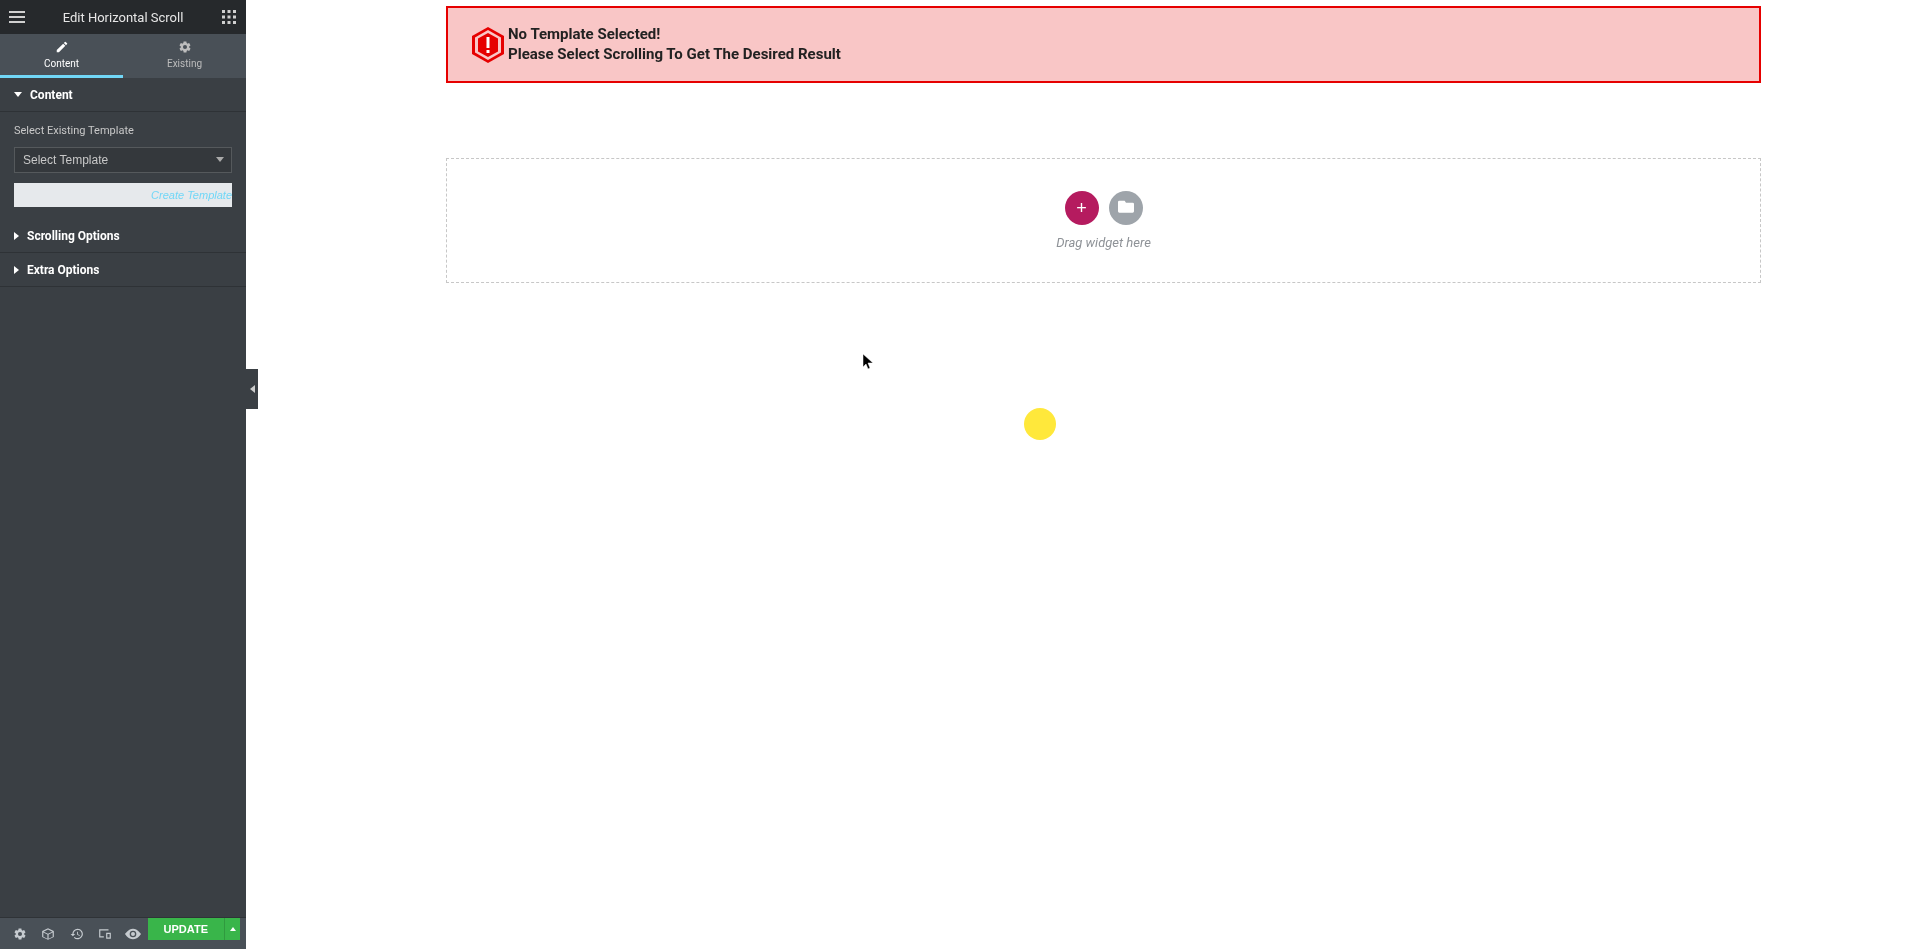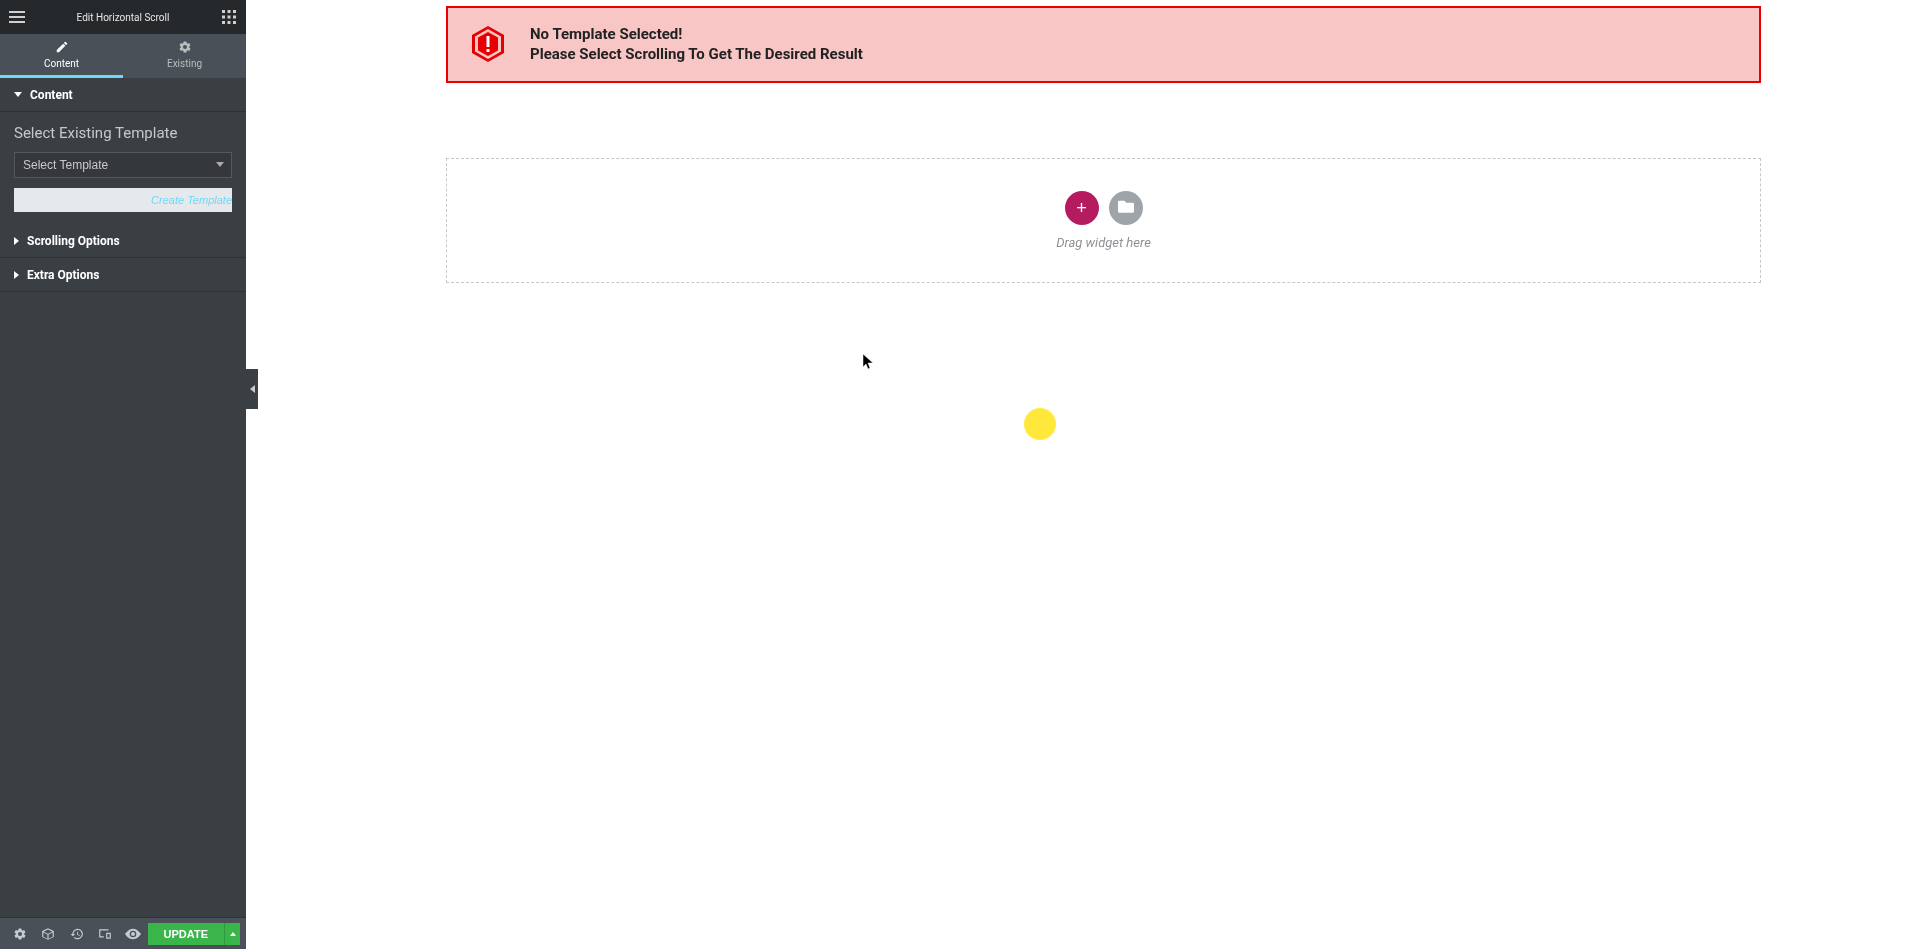--- a/index.html
+++ b/index.html
@@ -2,61 +2,61 @@
 <html><head>
 <meta charset="utf-8">
 <style>
   * { box-sizing: border-box; margin: 0; padding: 0; }
   body { font-family: Roboto, Arial, sans-serif; font-size: 12px; overflow: hidden; background:#fff; }
   .app { display:flex; width:1920px; height:949px; position:relative; }
   
   
   .panel { width:246px; background:#3a3f44; color:#e0e0e0; display:flex; flex-direction:column; position:relative; }
   .panel-header { height:34px; background:#26292c; display:flex; align-items:center; justify-content:center; position:relative; }
-  .panel-header .title { font-size:10px; color:#e6e6e6; }
+  .panel-header .title { font-size:13px; color:#e6e6e6; }
   .panel-header .burger, .panel-header .grid { position:absolute; top:0; height:34px; display:flex; align-items:center; justify-content:center; width:34px; cursor:pointer; }
   .panel-header .burger{ left:0; }
   .panel-header .grid { right:0; }
   .burger svg, .grid svg { fill:#d0d0d0; }
   
   .tabs { display:flex; height:44px; background:#495057; }
   .tab { flex:1; display:flex; flex-direction:column; align-items:center; justify-content:center; gap:2px; cursor:pointer; font-size:10px; color:#bdbdbd; border-bottom:3px solid transparent; }
   .tab.active { border-bottom:3px solid #71d7f7; color:#fff; }
   .tab svg { fill:#bdbdbd; }
   .tab.active svg { fill:#fff; }
   
   .sections { flex:1; overflow:auto; }
   .section-head { height:34px; display:flex; align-items:center; padding:0 14px; border-bottom:1px solid #2e3236; background:#3a3f44; cursor:pointer; font-size:12px; font-weight:700; color:#fff; gap:8px; }
   .section-head .caret { width:0; height:0; border-left:4px solid transparent; border-right:4px solid transparent; border-top:5px solid #fff; }
   .section-head.collapsed .caret { border-top:none; border-bottom:none; border-left:5px solid #fff; border-right:none; width:0; height:0; border-top:4px solid transparent; border-bottom:4px solid transparent; }
   .section-body { padding:12px 14px; background:#3a3f44; display:flex; flex-direction:column; gap:10px; }
-  .field-label { font-size:15px; color:#c8c8c8; }
+  .field-label { font-size:11px; color:#c8c8c8; }
   .select { position:relative; }
   .select select { width:100%; height:26px; background:#34383c; border:1px solid #55595c; color:#c8c8c8; padding:0 8px; font-size:12px; appearance:none; }
   .select::after { content:""; position:absolute; right:8px; top:10px; width:0; height:0; border-left:4px solid transparent; border-right:4px solid transparent; border-top:5px solid #aaa; pointer-events:none; }
   .btn-create { height:24px; background:#e6e9ec; color:#71d7f7; font-size:11px; font-weight:400; border:none; cursor:pointer; font-style:italic;text-align:right; }
   
   
-  .panel-footer { height:32px; background:#495057; border-top:1px solid #2f3337; display:flex; align-items:center; padding:0 6px; gap:0; }
+  .panel-footer { height:32px; background:#495057; border-top:1px solid #2f3337; display:flex; align-items:flex-start; padding:0 6px; gap:0; }
   .foot-btn { width:30px; height:32px; display:flex; align-items:center; justify-content:center; cursor:pointer; }
   .foot-btn svg{ fill:#c6cbd0; }
   .update-wrap{ margin-left:auto; display:flex; height:22px; }
   .update-btn{ background:#39b54a; color:#fff; border:none; padding:0 16px; font-size:11px; font-weight:700; cursor:pointer; }
   .update-caret{ width:16px; background:#39b54a; border:none; border-left:1px solid rgba(0,0,0,.15); cursor:pointer; display:flex; align-items:center; justify-content:center; }
   .update-caret::after{ content:""; width:0; height:0; border-left:3px solid transparent; border-right:3px solid transparent; border-bottom:4px solid #fff; }
   
   
   .collapse-tab{ position:absolute; left:246px; top:369px; width:12px; height:40px; background:#3a3f44; display:flex; align-items:center; justify-content:center; cursor:pointer; z-index:5;}
   .collapse-tab::after{ content:""; width:0;height:0;border-top:4px solid transparent;border-bottom:4px solid transparent;border-right:5px solid #ccc; }
   
   
   .canvas{ flex:1; background:#fff; position:relative; overflow:auto; }
   .canvas-inner { width:1315px; margin-left:200px; margin-top:6px;}
   
-  .alert{ border:2px solid #e60000; background:#f9c6c6; padding:16px 20px; display:flex; align-items:center; gap:22px; }
+  .alert{ border:2px solid #e60000; background:#f9c6c6; padding:16px 20px; display:flex; align-items:flex-end; }
   .alert-icon{ width:40px; height:40px; flex-shrink:0; }
   .alert-text p{ font-size:15px; font-weight:700; color:#222; line-height:1.35; }
   
   .dropzone{ margin-top:75px; border:1px dashed #c7c7c7; height:125px; display:flex; flex-direction:column; align-items:center; justify-content:center; gap:10px; }
   .dz-actions{ display:flex; gap:10px; }
   .circle-btn{ width:34px;height:34px;border-radius:50%; border:none; display:flex; align-items:center; justify-content:center; cursor:pointer; }
   .circle-add{ background:#b51b5f; }
   .circle-add::after{ content:"+"; color:#fff; font-size:18px; line-height:1; font-weight:400; }
   .circle-folder{ background:#9ea4aa; }
   .circle-folder svg{ fill:#fff; }

